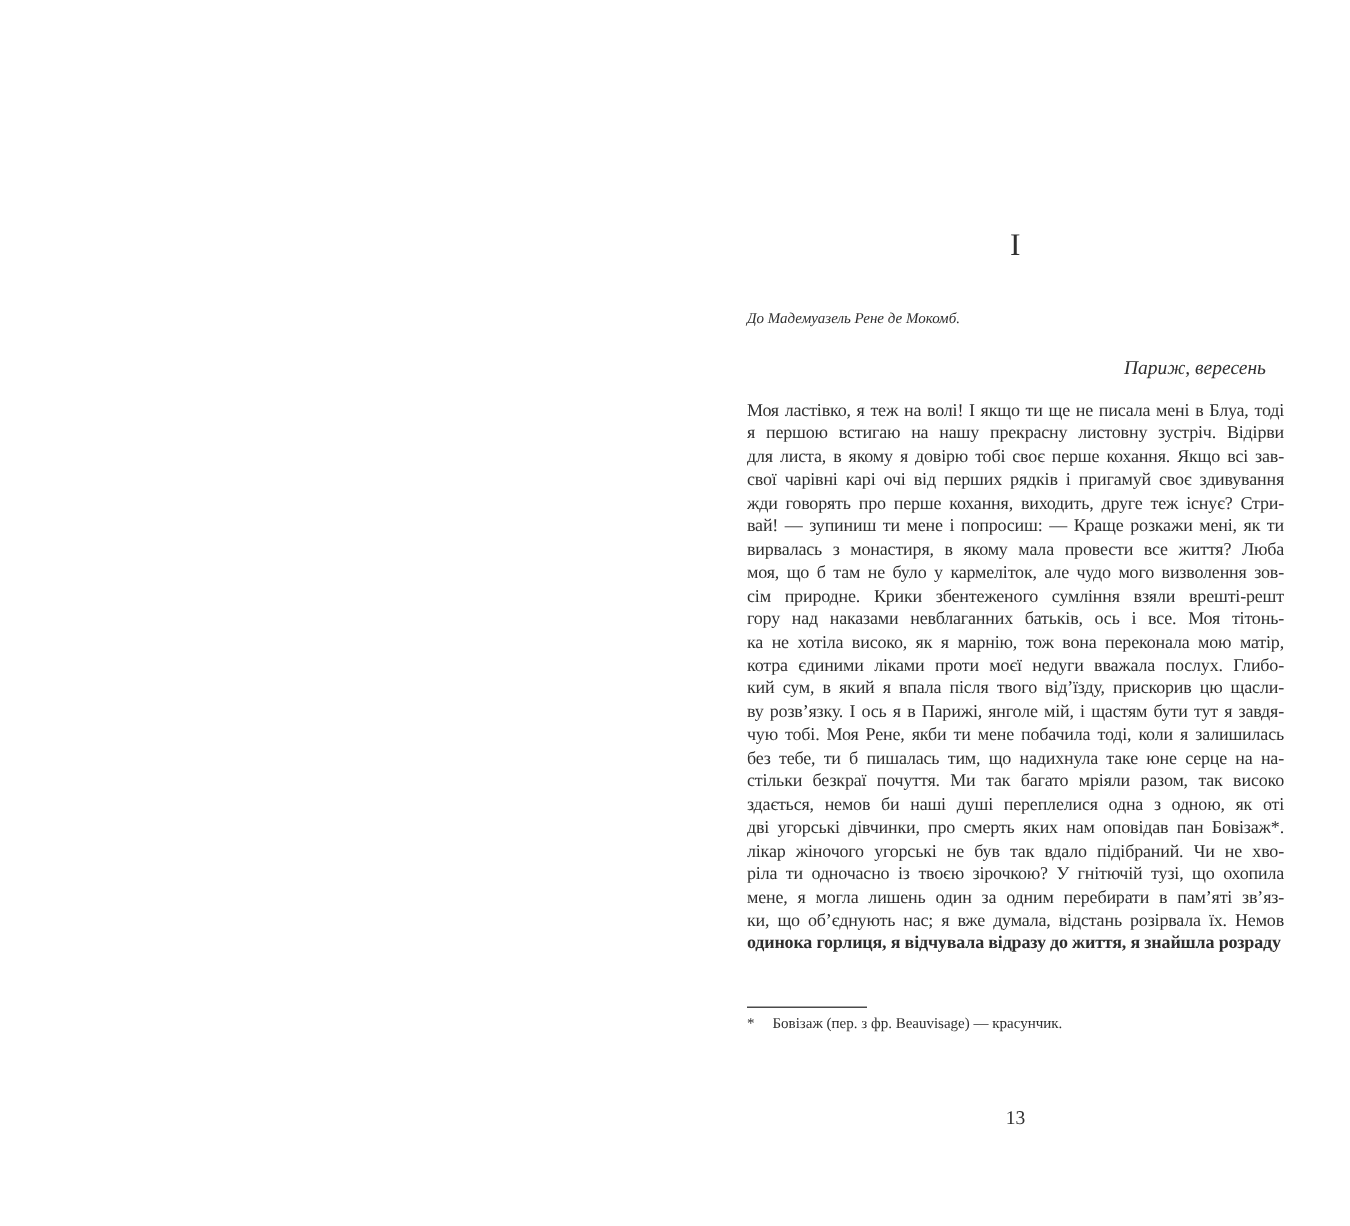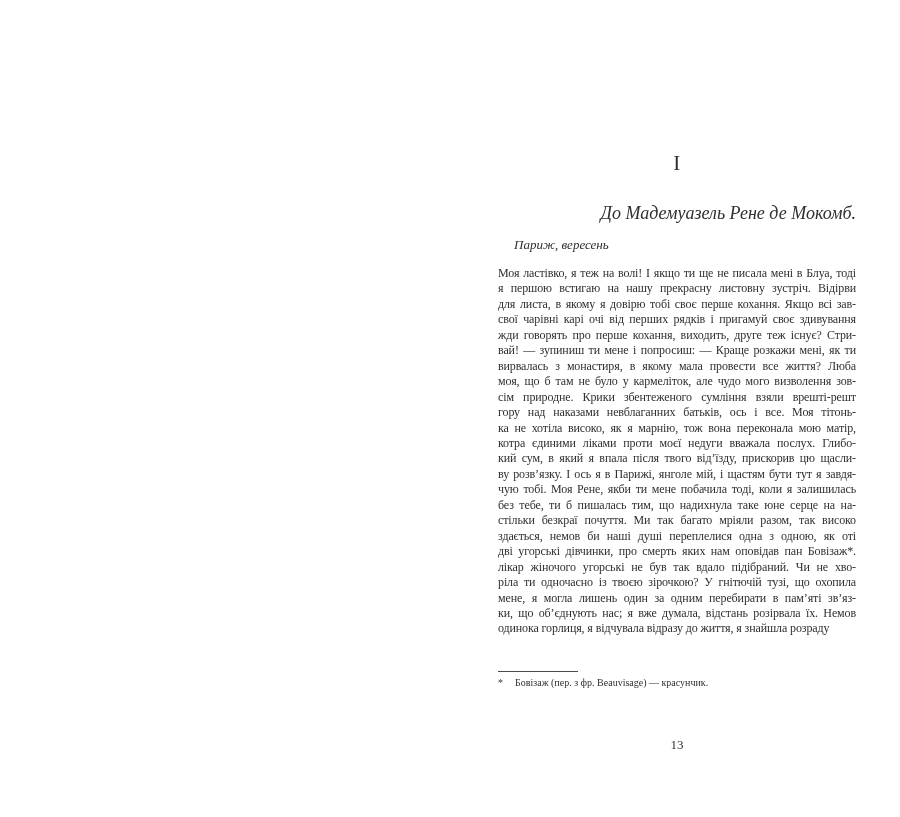--- a/index.html
+++ b/index.html
@@ -31,53 +31,54 @@
     font-size: 21px;
     font-weight: normal;
     margin: 0;
     letter-spacing: 0.5px;
   }
   .dedication {
     position: absolute;
     top: 205px;
     left: 0;
     width: 100%;
-    text-align: right;
+    text-align: left;
     font-style: italic;
-    font-size: 18px;
+    font-size: 10px;
     line-height: 16px;
   }
   .dateline {
     position: absolute;
     top: 237px;
-    left: 16px;
+    left: 0;
     width: 100%;
     box-sizing: border-box;
     padding-right: 12px;
-    text-align: left;
+    text-align: right;
     font-style: italic;
     font-size: 13px;
     line-height: 16px;
   }
   .body-text {
     position: absolute;
     top: 266px;
     left: 0;
     width: 100%;
     font-size: 12px;
     line-height: 15.45px;
     letter-spacing: -0.12px;
   }
   .body-line {
     text-align: justify;
     text-align-last: justify;
     white-space: normal;
   }
   .body-line:last-child {
     text-align-last: left;
+    font-weight: bold;
   }
   .footnote-rule {
     position: absolute;
     top: 671px;
     left: 0;
     width: 80px;
     height: 0;
     border-top: 1px solid #4a4a4a;
   }
   .footnote {

